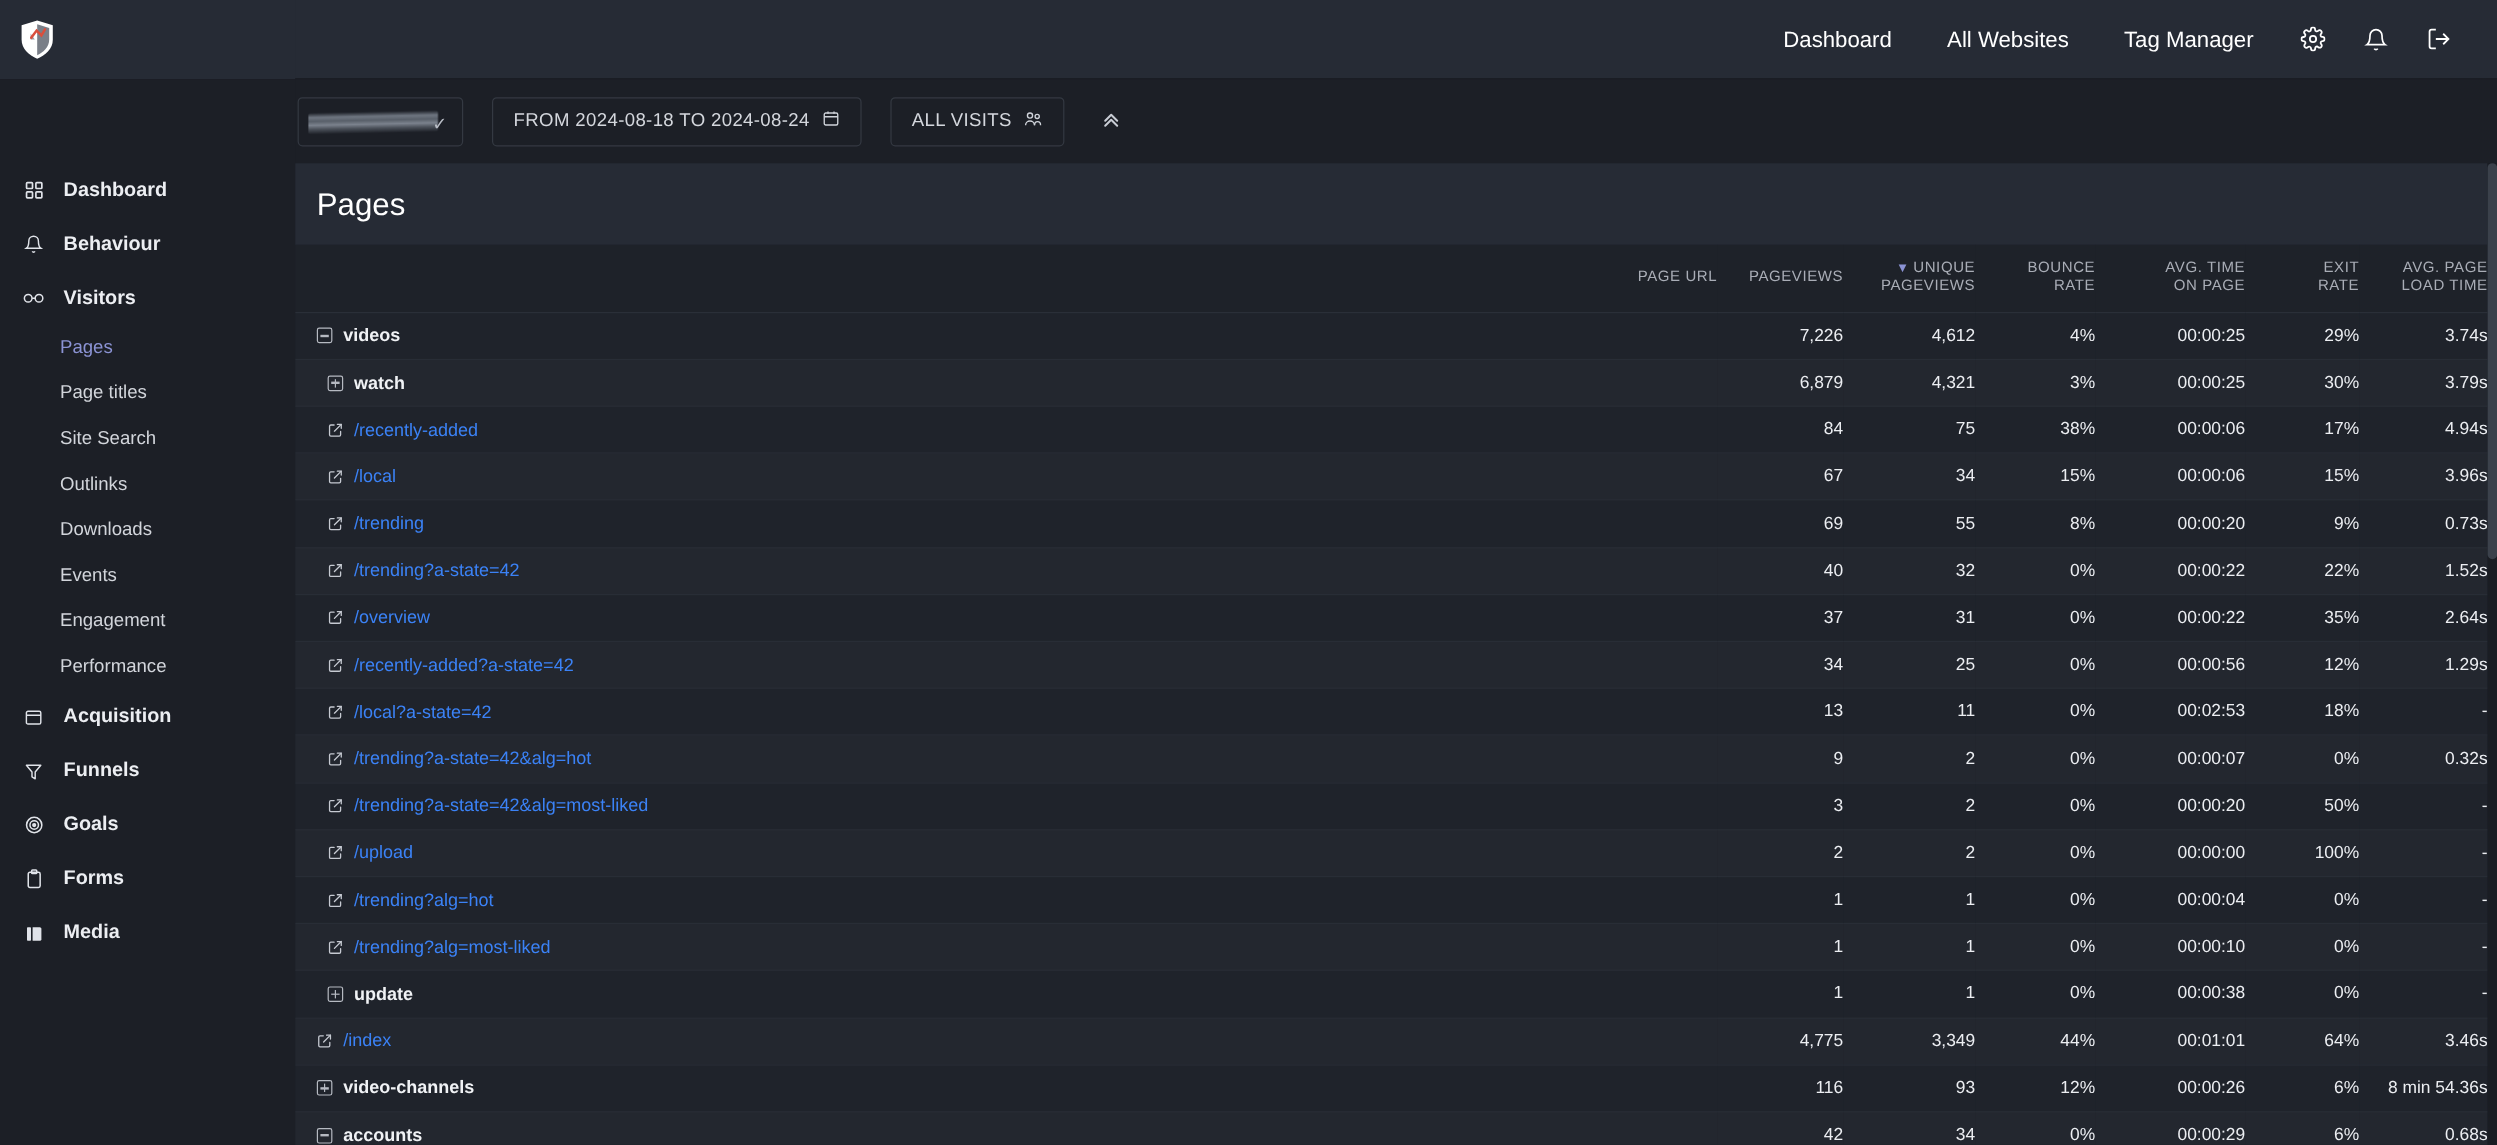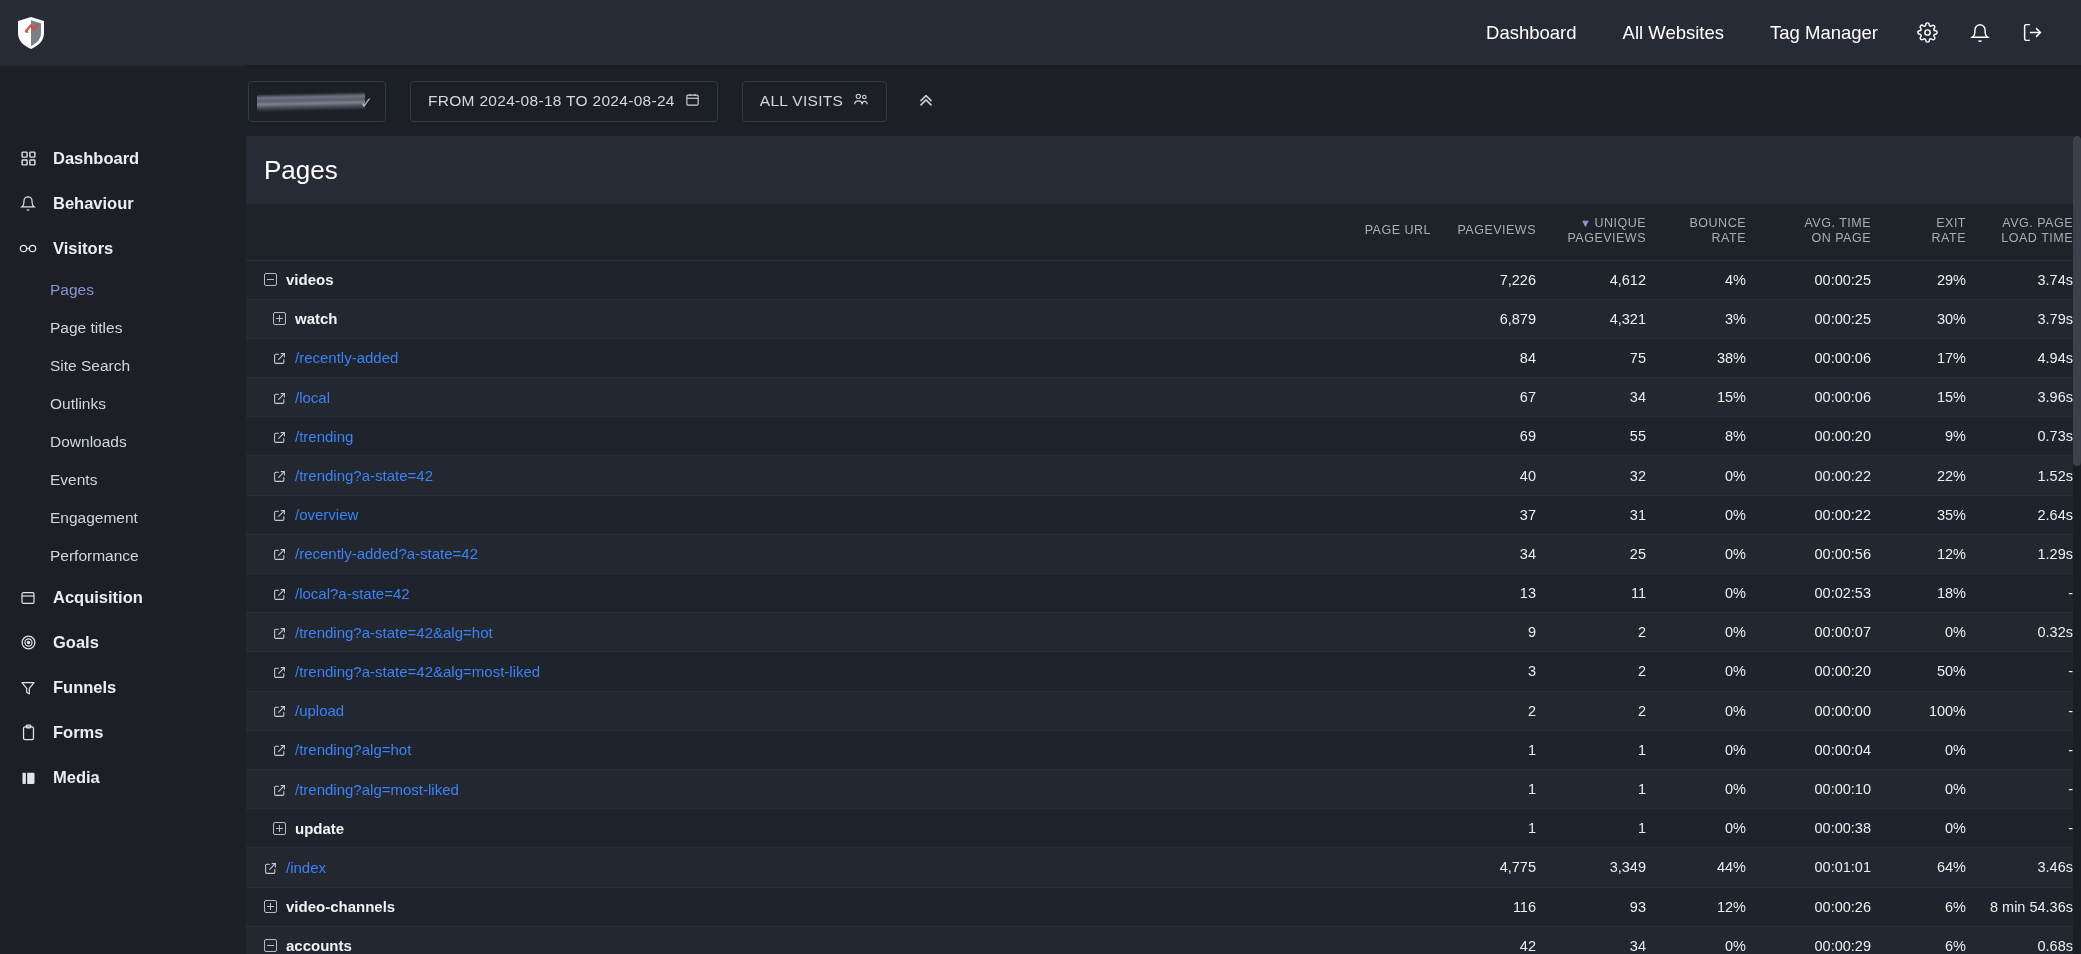--- a/index.html
+++ b/index.html
@@ -440,36 +440,36 @@
       <svg width="16" height="16" viewBox="0 0 24 24" fill="none" stroke="#e0e3e9" stroke-width="1.8">
         <rect x="3" y="4" width="18" height="16" rx="2"></rect>
           <line x1="3" y1="9" x2="21" y2="9"></line>
       </svg>
     </span>
     <span class="label">Acquisition</span>
   </div>
 
   <div class="nav-group">
     <span class="nav-icon">
+      <svg width="16" height="16" viewBox="0 0 24 24" fill="none" stroke="#e0e3e9" stroke-width="1.8" stroke-linejoin="round">
+        <path d="M3 4h18l-7 8.5V21l-4-2.5v-6z"></path>
+      </svg>
+    </span>
+    <span class="label">Funnels</span>
+  </div>
+
+  <div class="nav-group">
+    <span class="nav-icon">
       <svg width="17" height="17" viewBox="0 0 24 24" fill="none" stroke="#e0e3e9" stroke-width="1.8">
         <circle cx="12" cy="12" r="9"></circle>
           <circle cx="12" cy="12" r="5"></circle>
           <circle cx="12" cy="12" r="1.6" fill="#e0e3e9"></circle>
       </svg>
     </span>
     <span class="label">Goals</span>
-  </div>
-
-  <div class="nav-group">
-    <span class="nav-icon">
-      <svg width="16" height="16" viewBox="0 0 24 24" fill="none" stroke="#e0e3e9" stroke-width="1.8" stroke-linejoin="round">
-        <path d="M3 4h18l-7 8.5V21l-4-2.5v-6z"></path>
-      </svg>
-    </span>
-    <span class="label">Funnels</span>
   </div>
 
   <div class="nav-group">
     <span class="nav-icon">
       <svg width="15" height="17" viewBox="0 0 20 24" fill="none" stroke="#e0e3e9" stroke-width="1.8">
         <rect x="3" y="4" width="14" height="18" rx="2"></rect>
         <rect x="7" y="1.5" width="6" height="4" rx="1"></rect>
       </svg>
     </span>
     <span class="label">Forms</span>

